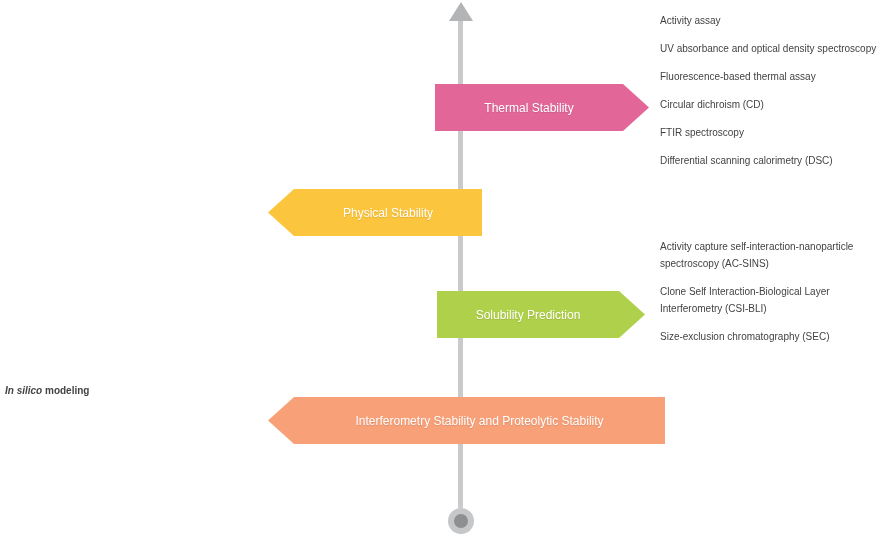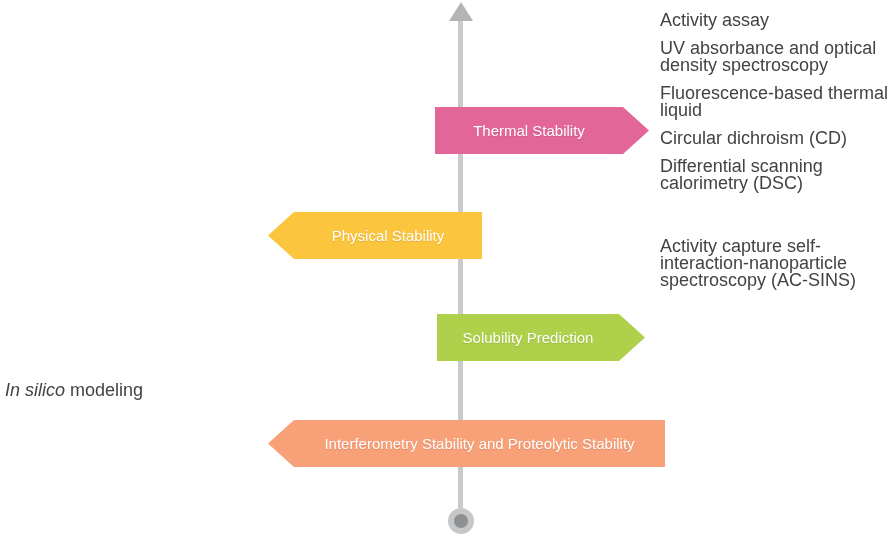--- a/index.html
+++ b/index.html
@@ -14,57 +14,60 @@
     border-left:12px solid transparent;border-right:12px solid transparent;
     border-bottom:19px solid #b3b4b6;
   }
   .axis-node{
     position:absolute;left:448px;top:508px;width:14px;height:14px;
     border-radius:50%;border:6px solid #c6c7c9;background:#8e8f91;
   }
   
   .banner{
     position:absolute;display:flex;align-items:center;justify-content:center;
-    color:#ffffff;font-size:15px;height:47px;box-sizing:border-box;
-    text-shadow:0 1px 1px rgba(0,0,0,0.12);white-space:nowrap;margin-top:23px;
+    color:#ffffff;font-size:12px;height:47px;box-sizing:border-box;
+    text-shadow:0 1px 1px rgba(0,0,0,0.12);white-space:nowrap;
   }
   .banner.point-right{
     clip-path:polygon(0 0, calc(100% - 26px) 0, 100% 50%, calc(100% - 26px) 100%, 0 100%);
     padding-right:26px;
   }
   .banner.point-left{
     clip-path:polygon(26px 0, 100% 0, 100% 100%, 26px 100%, 0 50%);
     padding-left:26px;
   }
   
-  .method-list{position:absolute;font-size:18px;line-height:17px;color:#434343;}
+  .method-list{position:absolute;font-size:10px;line-height:17px;color:#434343;}
   .method-list .item{margin-bottom:11px;}
-  .method-list.wide-space .item{margin-bottom:15px;}
+  .method-list.wide-space .item{margin-bottom:15px;font-weight:bold;}
   .it{font-style:italic;}
 </style>
 </head>
 <body>
 
 <div class="stage">
 
   <div class="axis-line" style="background-color: rgb(201, 202, 203);"></div>
   <div class="axis-arrowhead"></div>
   <div class="axis-node" style="background-color: rgb(142, 143, 145);"></div>
 
   <div class="method-list" style="left:660px;top:12px;width:230px;">
     <div class="item">Activity assay</div>
     <div class="item">UV absorbance and optical density spectroscopy</div>
-    <div class="item">Fluorescence-based thermal liquid</div>
+    <div class="item">Fluorescence-based thermal assay</div>
     <div class="item">Circular dichroism (CD)</div>
+    <div class="item">FTIR spectroscopy</div>
     <div class="item">Differential scanning calorimetry (DSC)</div>
   </div>
 
 
   <div class="method-list" style="left:660px;top:238px;width:230px;">
     <div class="item">Activity capture self-interaction-nanoparticle spectroscopy (AC-SINS)</div>
+    <div class="item">Clone Self Interaction-Biological Layer Interferometry (CSI-BLI)</div>
+    <div class="item">Size-exclusion chromatography (SEC)</div>
   </div>
 
   <div class="method-list wide-space" style="left:5px;top:382px;width:258px;">
     <div class="item">
       <span class="it">In silico</span><span> modeling</span>
     </div>
   </div>
 
   <div class="banner point-right" style="left: 435px; top: 84px; width: 214px; background-color: rgb(226, 103, 152);">
     <span>Thermal Stability</span>

